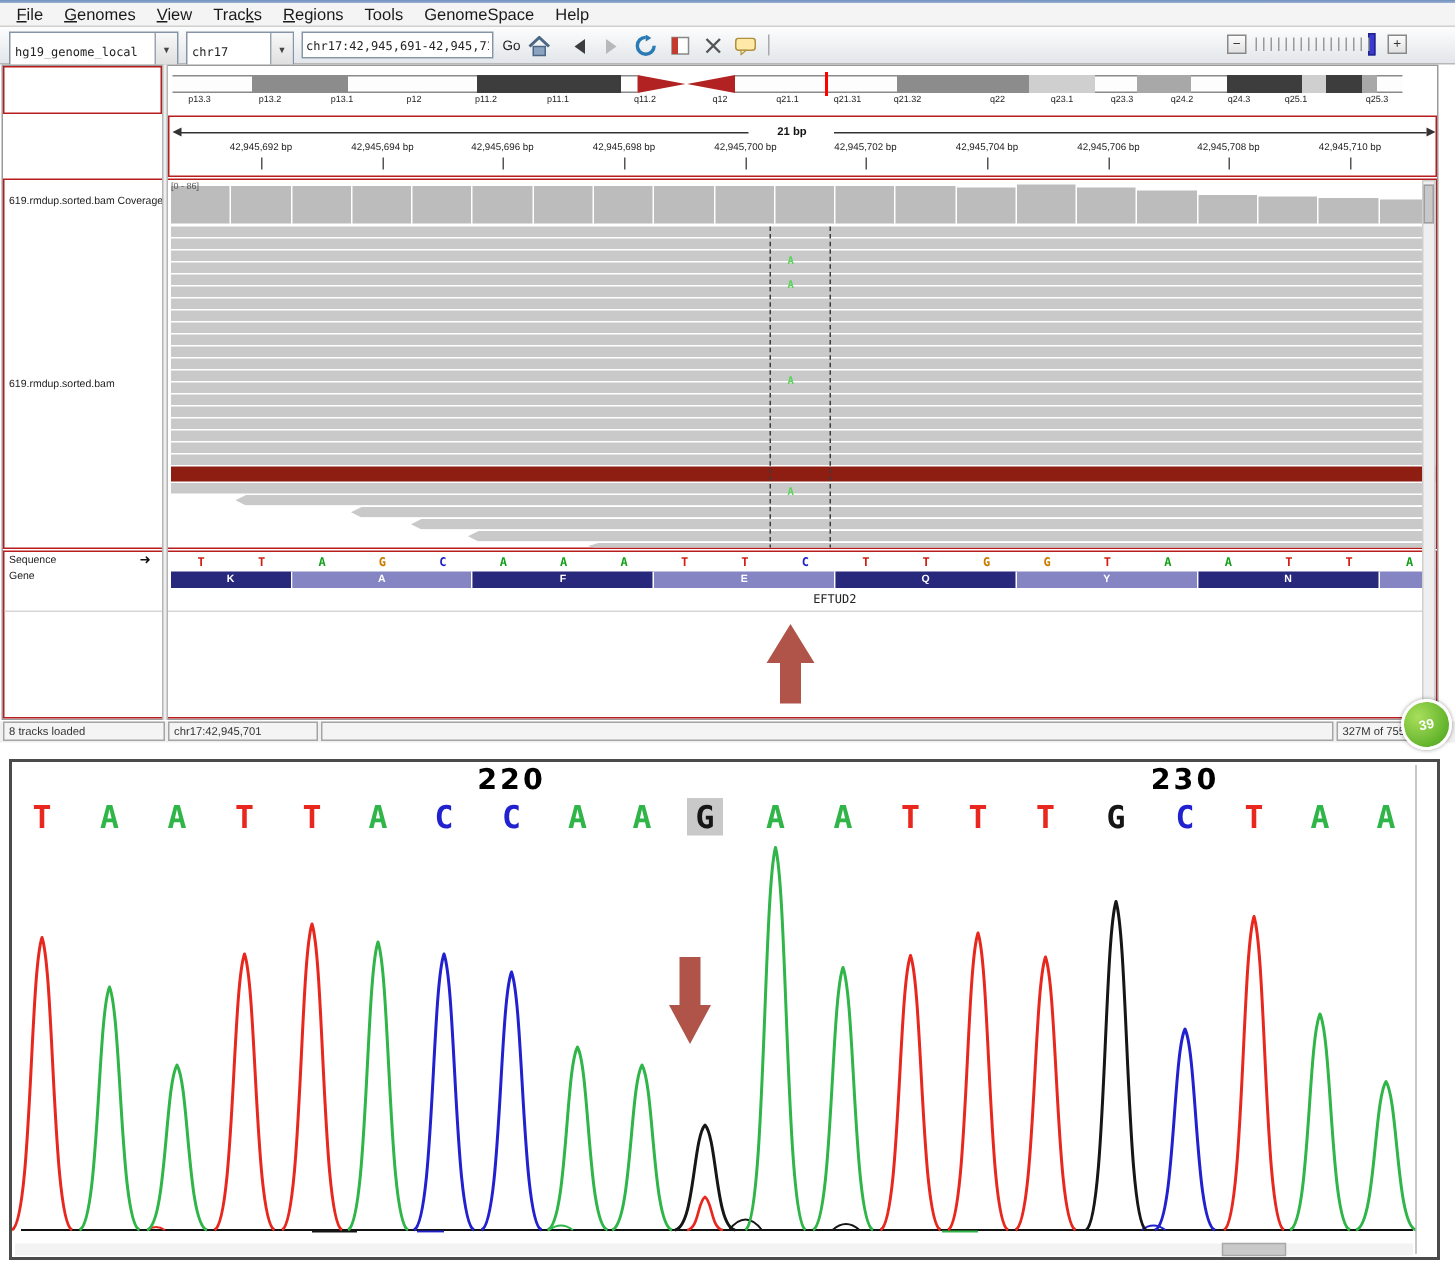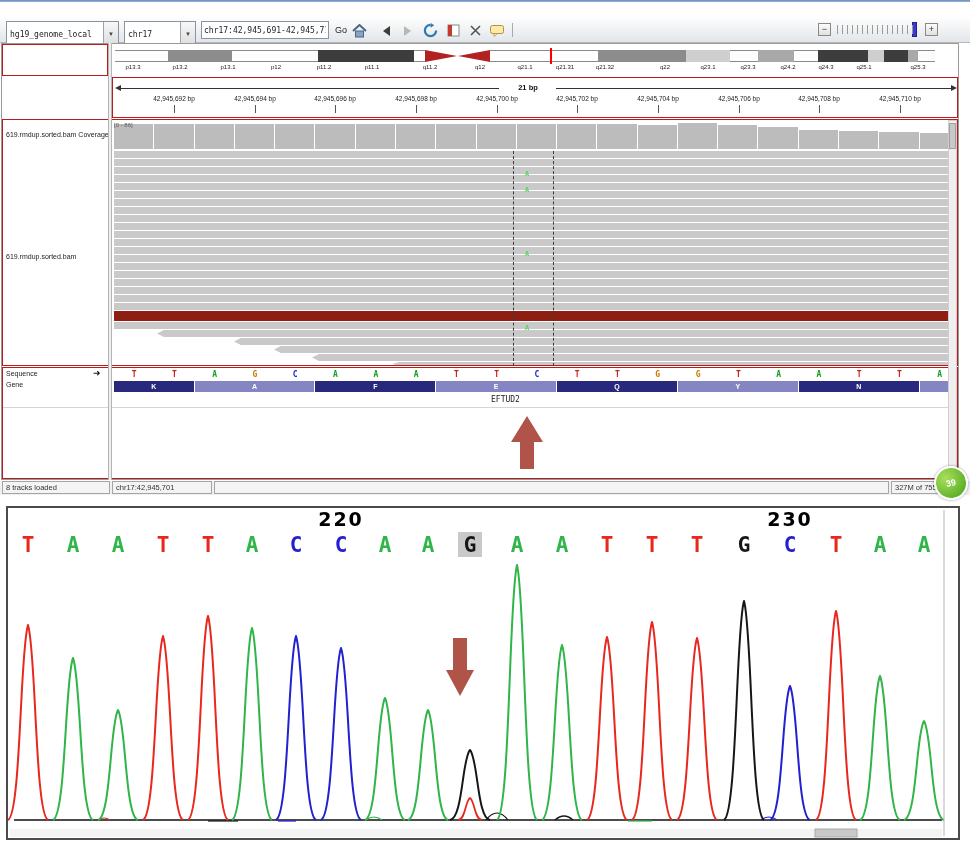--- a/index.html
+++ b/index.html
@@ -51,20 +51,30 @@
   #chromo{left:6px;top:506px;width:954px;height:334px;border:2px solid #4b4b4b;box-sizing:border-box;background:#fff;}
   #chromo svg{display:block;}
 </style>
 </head>
 <body>
 
 <div id="app">
 
   <div id="titlestrip" class="abs"></div>
 
+  <div id="menubar" class="abs">
+      <div class="menu-item" style="position: static;"><u>F</u>ile</div>
+      <div class="menu-item" style="position: static;"><u>G</u>enomes</div>
+      <div class="menu-item" style="position: static;"><u>V</u>iew</div>
+      <div class="menu-item" style="position: static;">Trac<u>k</u>s</div>
+      <div class="menu-item" style="position: static;"><u>R</u>egions</div>
+      <div class="menu-item" style="position: static;">Tools</div>
+      <div class="menu-item" style="position: static;">GenomeSpace</div>
+      <div class="menu-item" style="position: static;">Help</div>
+    </div>
 
   <div id="toolbar" class="abs">
     <div class="combo" style="left:6px;width:113px;">
       <span class="cval">hg19_genome_local</span>
       <span class="carr">▼</span>
     </div>
     <div class="combo" style="left:124px;width:72px;">
       <span class="cval">chr17</span>
       <span class="carr">▼</span>
     </div>
@@ -303,21 +313,21 @@
         <div class="seqletter" style="left: 936.74px; top: 2px; color: rgb(18, 160, 25);">A</div>
         <div class="aaseg" style="left: 111px; top: 13px; width: 80.56px; background: rgb(40, 40, 125);">K</div>
         <div class="aaseg" style="left: 191.56px; top: 13px; width: 120.84px; background: rgb(133, 133, 196);">A</div>
         <div class="aaseg" style="left: 312.4px; top: 13px; width: 120.84px; background: rgb(40, 40, 125);">F</div>
         <div class="aaseg" style="left: 433.24px; top: 13px; width: 120.84px; background: rgb(133, 133, 196);">E</div>
         <div class="aaseg" style="left: 554.08px; top: 13px; width: 120.84px; background: rgb(40, 40, 125);">Q</div>
         <div class="aaseg" style="left: 674.92px; top: 13px; width: 120.84px; background: rgb(133, 133, 196);">Y</div>
         <div class="aaseg" style="left: 795.76px; top: 13px; width: 120.84px; background: rgb(40, 40, 125);">N</div>
         <div class="aaseg" style="left: 916.6px; top: 13px; width: 40.28px; background: rgb(133, 133, 196);"></div>
       </div>
-    <div class="abs" style="left:488px;top:27px;width:80px;text-align:left;font-size:8px;color:#222;font-family:'DejaVu Sans Mono',monospace;">EFTUD2</div>
+    <div class="abs" style="left:488px;top:27px;width:80px;text-align:right;font-size:8px;color:#222;font-family:'DejaVu Sans Mono',monospace;">EFTUD2</div>
     <div class="abs" style="left:0;top:39px;width:956px;border-top:1px solid #d5d5d5;"></div>
     <svg class="abs" style="left:506px;top:46px;" width="36" height="58" viewBox="0 0 36 58">
       <polygon id="uparrow" points="18,2 34,28 25,28 25,55 11,55 11,28 2,28" fill="#b0544a"></polygon>
     </svg>
   </div>
 
   <div id="splitter" class="abs"></div>
   <div id="vscroll" class="abs"></div>
   <div id="vthumb" class="abs"></div>
 

